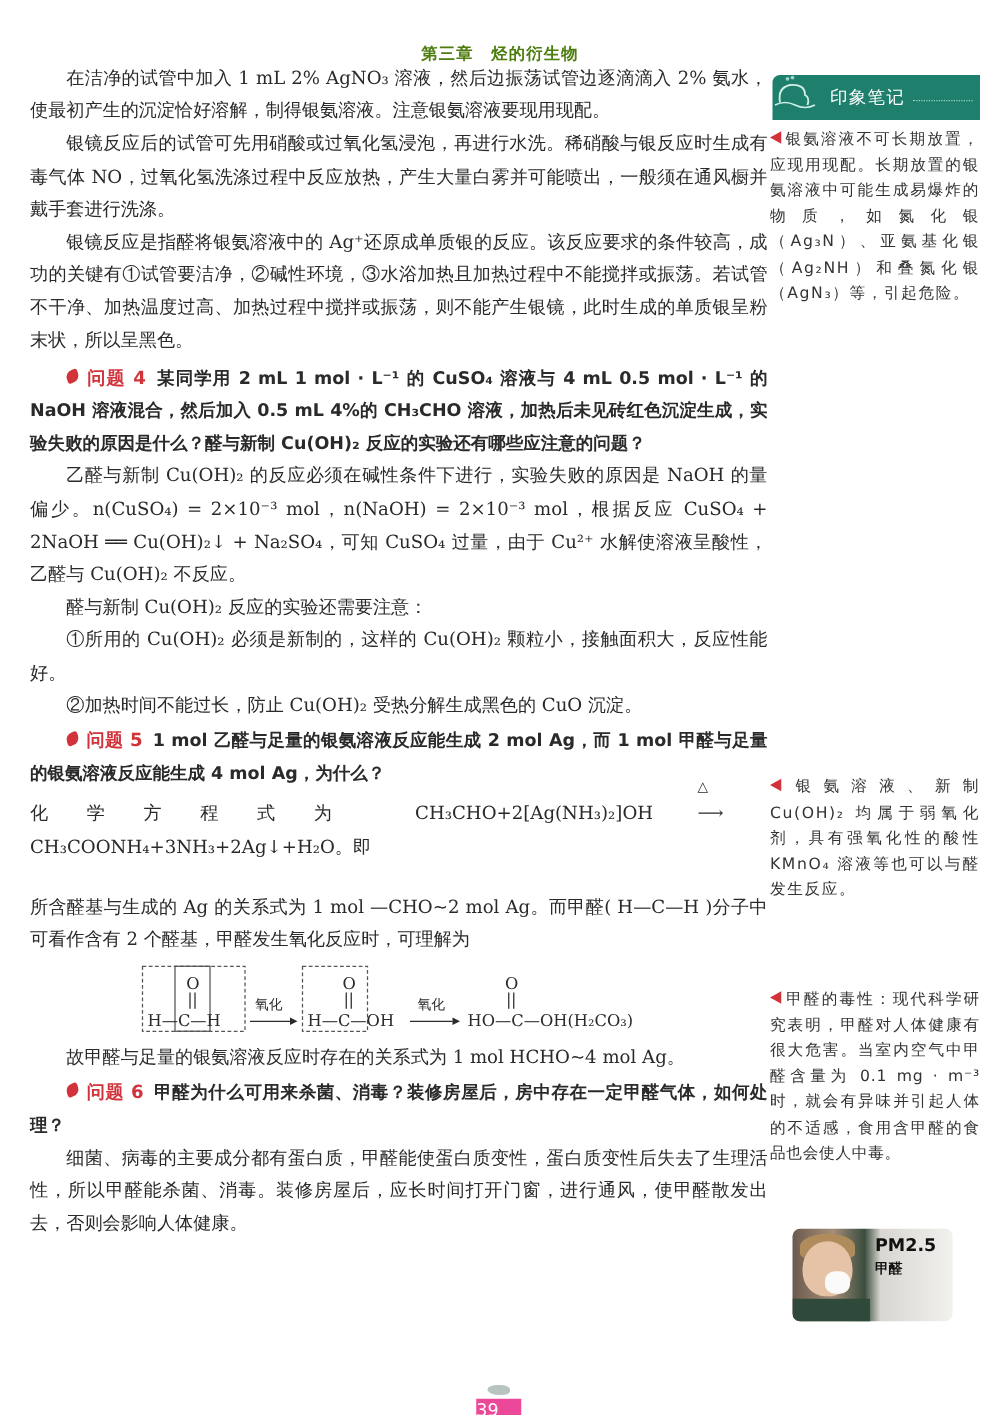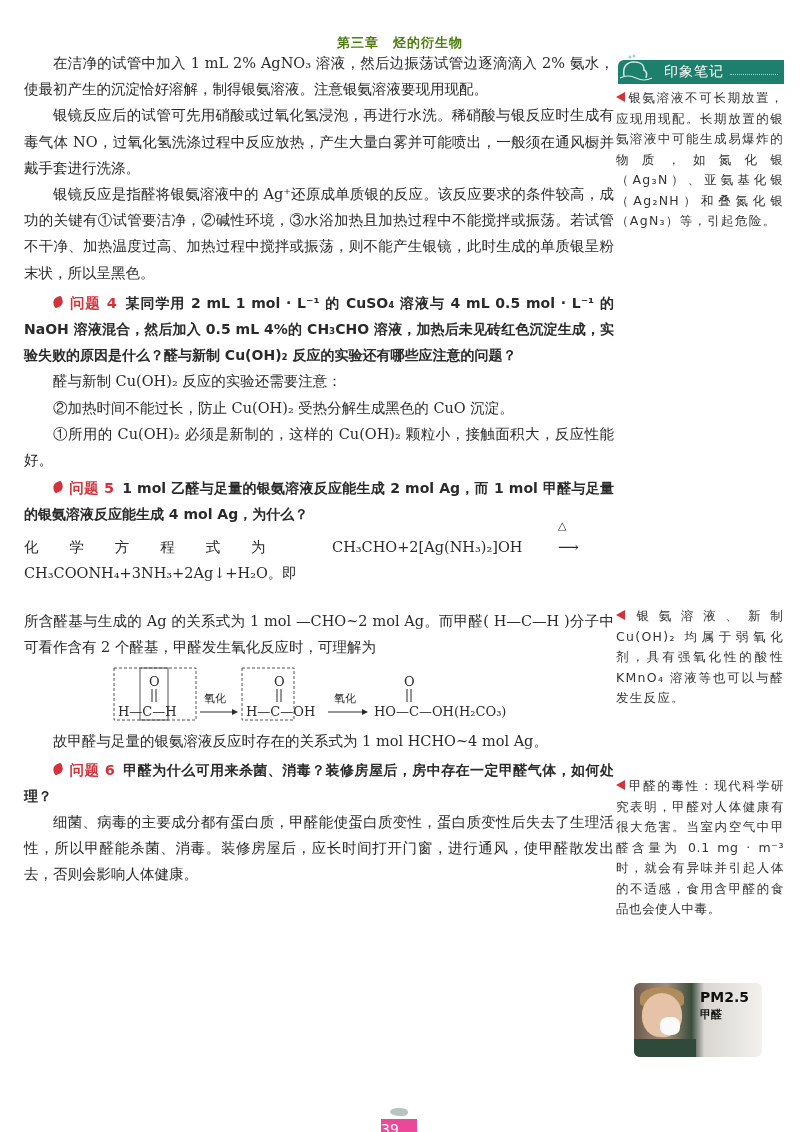--- a/index.html
+++ b/index.html
@@ -11,22 +11,22 @@
   .p { margin: 0; text-align: justify; text-align-last: left; }
   .ind { text-indent: 2em; }
   .bold { font-weight: bold; font-family: "DejaVu Sans", "Liberation Sans", sans-serif; font-size: 14px; }
   .q-label { color: #d2333b; font-family: "DejaVu Sans", "Liberation Sans", sans-serif; font-weight: bold; margin-right: 8px; }
   .q-icon { display: inline-block; width: 10px; height: 10px; background: #d2333b; border-radius: 60% 20% 60% 20%; transform: rotate(-20deg); margin-right: 6px; vertical-align: 1px; }
   .arrow-wrap { display: inline-block; position: relative; width: 56px; text-align: center; }
   .arrow-top { position: absolute; top: -14px; left: 0; width: 100%; font-size: 11px; line-height: 12px; }
   .diagram { position: relative; height: 62px; margin: 2px 0 4px 0; }
   .diagram svg { position: absolute; left: 88px; top: 0; }
   .sidebar { position: absolute; left: 616px; width: 168px; font-family: "DejaVu Sans", "Liberation Sans", sans-serif;
-             font-size: 12.5px; line-height: 20.5px; color: #333; }
-  .sb-header { position: absolute; left: 618px; top: 60px; width: 166px; height: 24px; background: #1d7f6c;
+             font-size: 12.5px; line-height: 20.5px; color: #333; margin-top: 13px; }
+  .sb-header { position: absolute; left: 618px; top: 60px; width: 166px; height: 36px; background: #1d7f6c;
                border-radius: 6px 0 0 0; color: #fff; font-size: 14px; display: flex; align-items: center; }
   .sb-header .elephant { width: 38px; height: 28px; margin-top: -8px; }
   .sb-header .title { margin-left: 8px; letter-spacing: 1px; }
   .sb-header .dots { flex: 1; border-bottom: 1px dotted #9fd4c8; margin: 0 6px 0 6px; height: 0; margin-top: 4px; }
   .tri { display: inline-block; width: 0; height: 0; border-top: 5px solid transparent; border-bottom: 5px solid transparent; border-right: 9px solid #d2333b; margin-right: 3px; vertical-align: 0px; }
   .sb-note { letter-spacing: 1.3px; text-align: justify; }
   .photo { position: absolute; left: 634px; top: 983px; width: 128px; height: 74px; border-radius: 6px; overflow: hidden;
            background: linear-gradient(90deg, #6b5a4d 0%, #a58e78 25%, #3a4d3e 45%, #d9d6d1 55%, #f2f1ee 100%); text-align: center; }
   .photo .pm { position: absolute; left: 66px; top: 6px; font-family: "DejaVu Sans", sans-serif; font-weight: bold; font-size: 14px; color: #111; }
   .photo .jq { position: absolute; left: 66px; top: 24px; font-family: "DejaVu Sans", sans-serif; font-weight: bold; font-size: 11px; color: #111; }
@@ -44,23 +44,24 @@
 <div class="header">第三章　烃的衍生物</div>
 
 <div class="main">
   <p class="p ind">在洁净的试管中加入 1 mL 2% AgNO₃ 溶液，然后边振荡试管边逐滴滴入 2% 氨水，使最初产生的沉淀恰好溶解，制得银氨溶液。注意银氨溶液要现用现配。</p>
   <p class="p ind">银镜反应后的试管可先用硝酸或过氧化氢浸泡，再进行水洗。稀硝酸与银反应时生成有毒气体 NO，过氧化氢洗涤过程中反应放热，产生大量白雾并可能喷出，一般须在通风橱并戴手套进行洗涤。</p>
   <p class="p ind">银镜反应是指醛将银氨溶液中的 Ag⁺还原成单质银的反应。该反应要求的条件较高，成功的关键有①试管要洁净，②碱性环境，③水浴加热且加热过程中不能搅拌或振荡。若试管不干净、加热温度过高、加热过程中搅拌或振荡，则不能产生银镜，此时生成的单质银呈粉末状，所以呈黑色。</p>
 
   <p class="p ind" style="margin-top:4px">
     <span class="q-icon"></span><span class="q-label">问题 4</span><span class="bold">某同学用 2 mL 1 mol · L⁻¹ 的 CuSO₄ 溶液与 4 mL 0.5 mol · L⁻¹ 的 NaOH 溶液混合，然后加入 0.5 mL 4%的 CH₃CHO 溶液，加热后未见砖红色沉淀生成，实验失败的原因是什么？醛与新制 Cu(OH)₂ 反应的实验还有哪些应注意的问题？</span>
   </p>
+  <p class="p ind">乙醛与新制 Cu(OH)₂ 的反应必须在碱性条件下进行，实验失败的原因是 NaOH 的量偏少。n(CuSO₄) = 2×10⁻³ mol，n(NaOH) = 2×10⁻³ mol，根据反应 CuSO₄ + 2NaOH ══ Cu(OH)₂↓ + Na₂SO₄，可知 CuSO₄ 过量，由于 Cu²⁺ 水解使溶液呈酸性，乙醛与 Cu(OH)₂ 不反应。</p>
   <p class="p ind">醛与新制 Cu(OH)₂ 反应的实验还需要注意：</p>
+  <p class="p ind">①所用的 Cu(OH)₂ 必须是新制的，这样的 Cu(OH)₂ 颗粒小，接触面积大，反应性能好。</p>
   <p class="p ind">②加热时间不能过长，防止 Cu(OH)₂ 受热分解生成黑色的 CuO 沉淀。</p>
-  <p class="p ind">①所用的 Cu(OH)₂ 必须是新制的，这样的 Cu(OH)₂ 颗粒小，接触面积大，反应性能好。</p>
 
   <p class="p ind" style="margin-top:2px">
     <span class="q-icon"></span><span class="q-label">问题 5</span><span class="bold">1 mol 乙醛与足量的银氨溶液反应能生成 2 mol Ag，而 1 mol 甲醛与足量的银氨溶液反应能生成 4 mol Ag，为什么？</span>
   </p>
   <p class="p" style="margin-top:6px">
     <span>化学方程式为 CH₃CHO+2[Ag(NH₃)₂]OH</span>
     <span class="arrow-wrap"><span class="arrow-top">△</span>⟶</span>
     <span>CH₃COONH₄+3NH₃+2Ag↓+H₂O。即</span>
   </p>
   <p class="p" style="margin-top:22px">所含醛基与生成的 Ag 的关系式为 1 mol —CHO~2 mol Ag。而甲醛( H—C—H )分子中可看作含有 2 个醛基，甲醛发生氧化反应时，可理解为</p>

